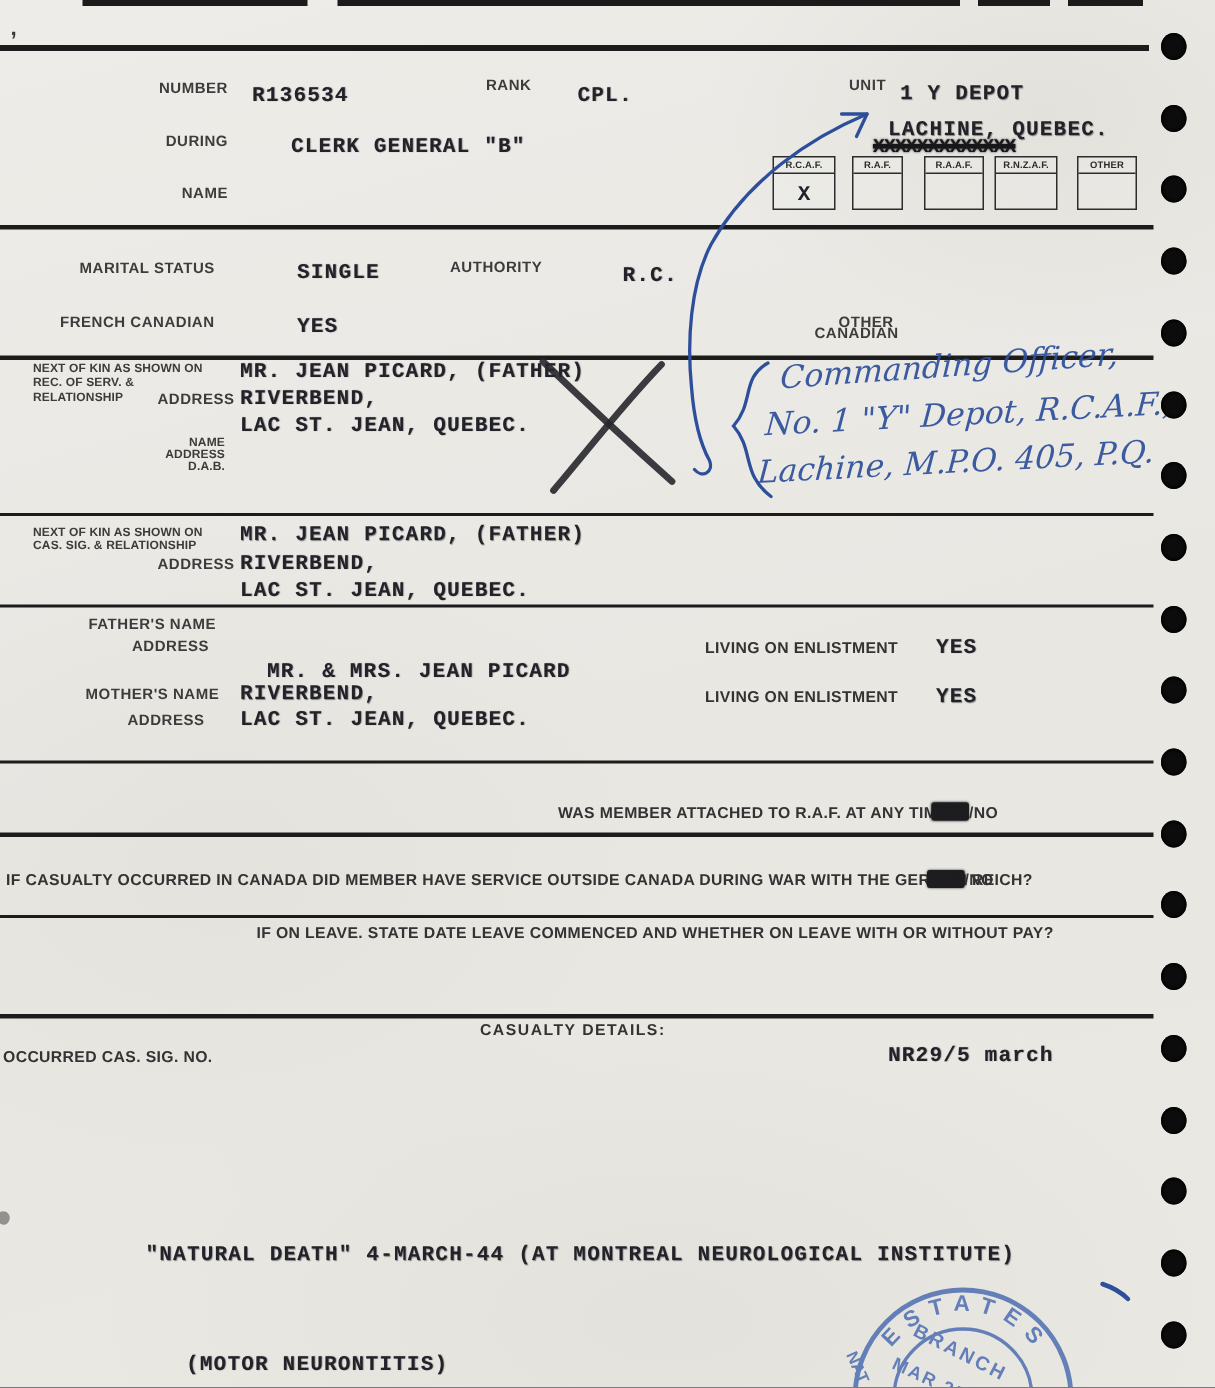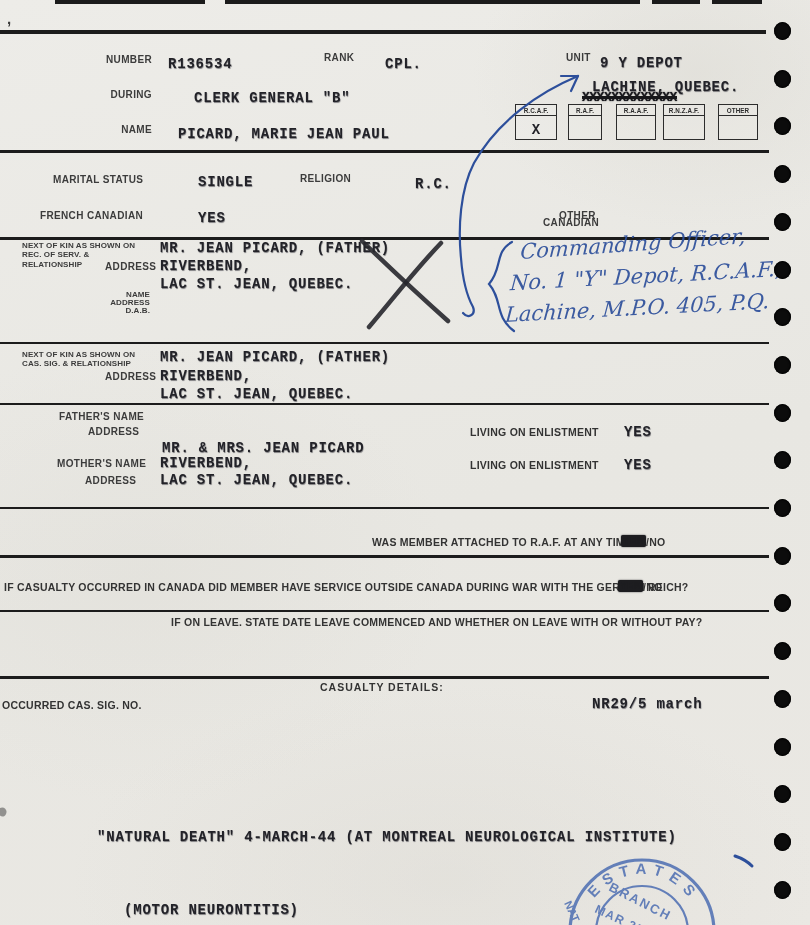--- a/index.html
+++ b/index.html
@@ -66,27 +66,26 @@
   <div class="line" style="top:507px;height:2px;"></div>
   <div class="line" style="top:555px;height:2.5px;"></div>
   <div class="line" style="top:610px;height:2px;"></div>
   <div class="line" style="top:676px;height:2.5px;"></div>
 
   <span class="lbl lbl-r" style="left:95px;top:54px;width:57px;">NUMBER</span>
   <span class="typed" style="left:168px;top:56px;">R136534</span>
   <span class="lbl" style="left:324px;top:52px;">RANK</span>
   <span class="typed" style="left:385px;top:56px;">CPL.</span>
   <span class="lbl" style="left:566px;top:52px;">UNIT</span>
-  <span class="typed" style="left:600px;top:55px;">9 Y DEPOT</span>
+  <span class="typed" style="left:600px;top:55px;">1 Y DEPOT</span>
   <span class="typed" style="left:592px;top:79px;">LACHINE, QUEBEC.</span>
   <span class="typed strike-unit" style="left:582px;top:90px;">XXXXXXXXXXXXX</span>
   <span class="lbl lbl-r" style="left:95px;top:89px;width:57px;">DURING</span>
   <span class="typed" style="left:194px;top:90px;">CLERK GENERAL "B"</span>
   <span class="lbl lbl-r" style="left:95px;top:124px;width:57px;">NAME</span>
-  <span class="typed" style="left:178px;top:126px;">PICARD, MARIE JEAN PAUL</span>
 
   <div class="cbox" style="left:515px;width:40px;">
     <span class="cl">R.C.A.F.</span>
     <span class="cm">X</span>
   </div>
   <div class="cbox" style="left:568px;width:32px;">
     <span class="cl">R.A.F.</span>
     <span class="cm"></span>
   </div>
   <div class="cbox" style="left:616px;width:38px;">
@@ -97,21 +96,21 @@
     <span class="cl">R.N.Z.A.F.</span>
     <span class="cm"></span>
   </div>
   <div class="cbox" style="left:718px;width:38px;">
     <span class="cl">OTHER</span>
     <span class="cm"></span>
   </div>
 
   <span class="lbl" style="left:53px;top:174px;">MARITAL STATUS</span>
   <span class="typed" style="left:198px;top:174px;">SINGLE</span>
-  <span class="lbl" style="left:300px;top:173px;">RELIGION</span>
+  <span class="lbl" style="left:300px;top:173px;">AUTHORITY</span>
   <span class="typed" style="left:415px;top:176px;">R.C.</span>
   <span class="lbl" style="left:543px;top:173px;margin-top:44px;">CANADIAN</span>
   <span class="lbl" style="left:40px;top:210px;">FRENCH CANADIAN</span>
   <span class="typed" style="left:198px;top:210px;">YES</span>
   <span class="lbl" style="left:559px;top:210px;">OTHER</span>
 
   <span class="lbl-xs" style="left:22px;top:241px;width:128px;">NEXT OF KIN AS SHOWN ON</span>
   <span class="lbl-xs" style="left:22px;top:250px;width:128px;">REC. OF SERV. &amp; RELATIONSHIP</span>
   <span class="typed" style="left:160px;top:240px;">MR. JEAN PICARD, (FATHER)</span>
   <span class="lbl lbl-r" style="left:105px;top:261px;width:45px;">ADDRESS</span>
@@ -123,21 +122,21 @@
 
   <span class="lbl-xs" style="left:22px;top:350px;width:128px;">NEXT OF KIN AS SHOWN ON</span>
   <span class="lbl-xs" style="left:22px;top:359px;width:128px;">CAS. SIG. &amp; RELATIONSHIP</span>
   <span class="typed" style="left:160px;top:349px;">MR. JEAN PICARD, (FATHER)</span>
   <span class="lbl lbl-r" style="left:105px;top:371px;width:45px;">ADDRESS</span>
   <span class="typed" style="left:160px;top:368px;">RIVERBEND,</span>
   <span class="typed" style="left:160px;top:386px;">LAC ST. JEAN, QUEBEC.</span>
 
   <span class="lbl" style="left:59px;top:411px;">FATHER'S NAME</span>
   <span class="lbl" style="left:88px;top:426px;">ADDRESS</span>
-  <span class="typed" style="left:162px;top:440px;text-align:right;">MR. &amp; MRS. JEAN PICARD</span>
+  <span class="typed" style="left:178px;top:440px;text-align:right;">MR. &amp; MRS. JEAN PICARD</span>
   <span class="lbl" style="left:57px;top:458px;">MOTHER'S NAME</span>
   <span class="typed" style="left:160px;top:455px;">RIVERBEND,</span>
   <span class="lbl" style="left:85px;top:475px;">ADDRESS</span>
   <span class="typed" style="left:160px;top:472px;">LAC ST. JEAN, QUEBEC.</span>
   <span class="q" style="left:470px;top:426px;">LIVING ON ENLISTMENT</span>
   <span class="typed" style="left:624px;top:424px;">YES</span>
   <span class="q" style="left:470px;top:459px;">LIVING ON ENLISTMENT</span>
   <span class="typed" style="left:624px;top:457px;">YES</span>
 
   <span class="q" style="left:372px;top:536px;">WAS MEMBER ATTACHED TO R.A.F. AT ANY TIME?</span>

